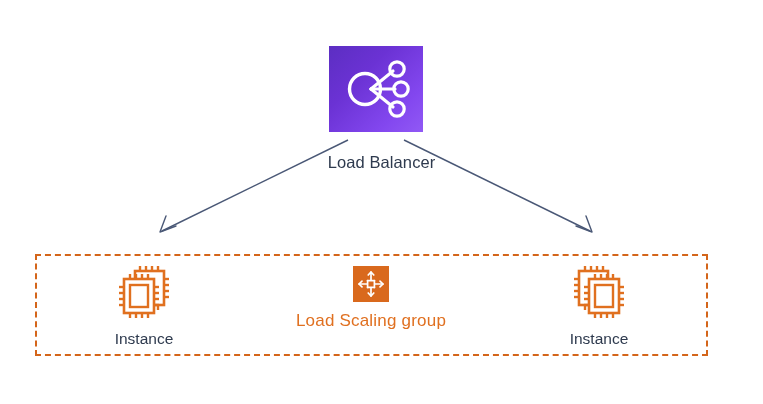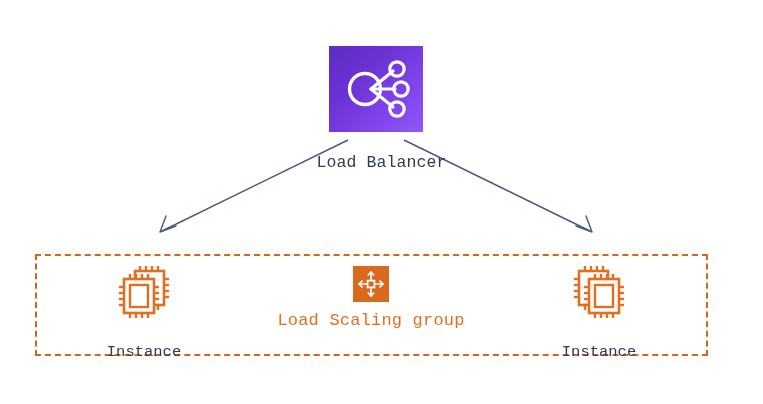--- a/index.html
+++ b/index.html
@@ -13,21 +13,20 @@
     position: relative;
     overflow: hidden;
     font-family: "Liberation Sans", sans-serif;
   }
 
   #canvas {
     position: absolute;
     inset: 0;
     width: 763px;
     height: 404px;
-    font-family: Liberation Mono, monospace;
   }
 
   
   #connectors {
     position: absolute;
     left: 0;
     top: 0;
     width: 763px;
     height: 404px;
     pointer-events: none;
@@ -80,21 +79,21 @@
   .node {
     position: absolute;
     text-align: center;
   }
   .node .glyph {
     display: block;
     margin: 0 auto;
   }
   .node .caption {
     display: block;
-    margin-top: 16px;
+    margin-top: 4px;
     white-space: nowrap;
   }
 
   #instance-left  { left: 92px;  top: 262px; width: 104px; }
   #instance-right { left: 547px; top: 262px; width: 104px; }
 
   .instance-caption {
     font-size: 15.5px;
     color: #2e3a4e;
   }

